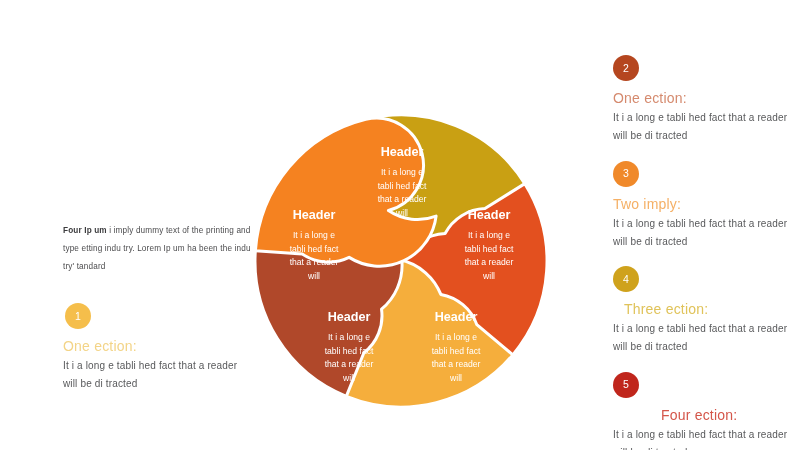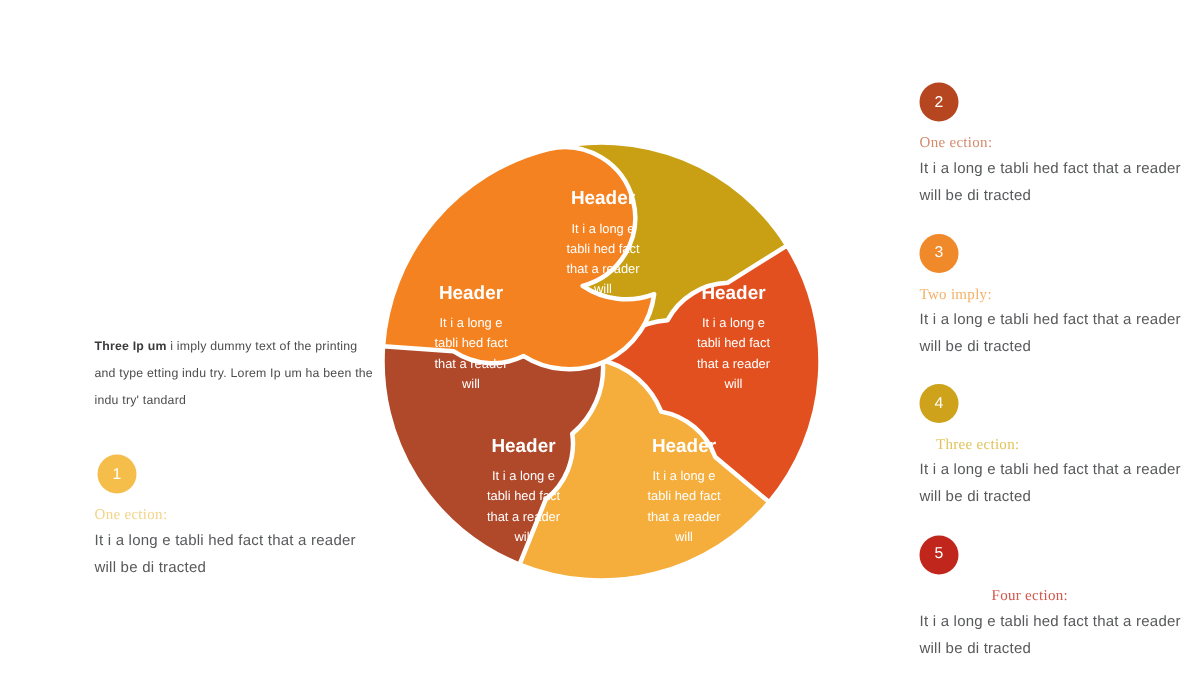--- a/index.html
+++ b/index.html
@@ -41,24 +41,23 @@
     height: 26px;
     border-radius: 50%;
     display: flex;
     align-items: center;
     justify-content: center;
     color: #ffffff;
     font-size: 10.5px;
     line-height: 1;
   }
   .item-title {
-    font-size: 10px;
+    font-size: 14px;
     letter-spacing: .2px;
     margin-top: 9px;
-    font-family: Liberation Serif, serif;
   }
   .item-body {
     font-size: 10px;
     line-height: 18px;
     color: #58595b;
     letter-spacing: .15px;
     margin-top: 3px;
   }
 
   #left-item-1 {
@@ -76,21 +75,21 @@
     top: 55px;
     width: 180px;
   }
   #right-column .list-item { margin-bottom: 15.5px; }
   #right-column .list-item:last-child { margin-bottom: 0; }
 
   
   #wheel-diagram {
     position: absolute;
     left: 252px;
-    top: 92px;
+    top: 112px;
     width: 298px;
     height: 298px;
   }
   #wheel-svg { display: block; width: 298px; height: 298px; }
 
   .seg-header {
     font-family: "Liberation Sans", sans-serif;
     font-size: 12.6px;
     font-weight: bold;
     fill: #ffffff;
@@ -98,21 +97,21 @@
   .seg-line {
     font-family: "Liberation Sans", sans-serif;
     font-size: 8.6px;
     fill: #ffffff;
   }
 </style>
 </head>
 <body>
 
 <div id="left-column">
-  <p id="intro-paragraph"><b>Three Ip um</b><span> i  imply dummy text of the printing and type etting indu try. Lorem  Ip um ha  been the indu try'  tandard</span></p>
+  <p id="intro-paragraph"><b>Four Ip um</b><span> i  imply dummy text of the printing and type etting indu try. Lorem  Ip um ha  been the indu try'  tandard</span></p>
 </div>
 
 <div id="left-item-1" class="list-item">
   <div class="badge" style="background: rgb(245, 190, 75);">1</div>
   <div class="item-title" style="color: rgb(243, 212, 135);">One  ection:</div>
   <div class="item-body">It i  a long e tabli hed fact that a reader  will be di tracted</div>
 </div>
 
 <div id="right-column">
   <div class="list-item">

